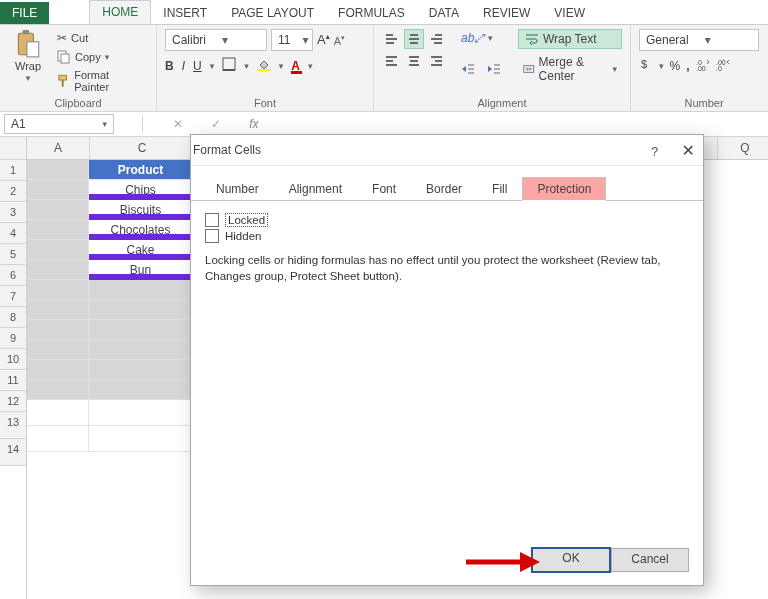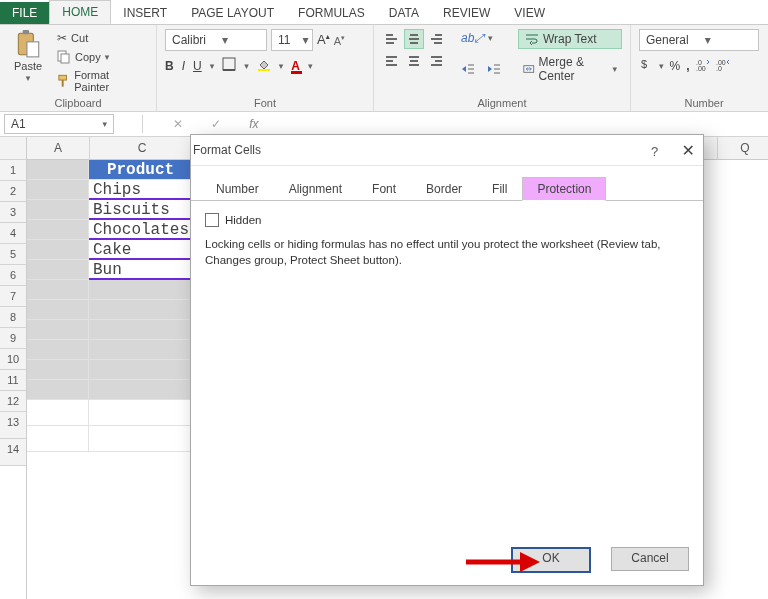--- a/index.html
+++ b/index.html
@@ -1,20 +1,20 @@
 <!DOCTYPE html>
 <html><head>
 <meta charset="utf-8">
 <style>
   html,body{margin:0;padding:0;font-family:"Segoe UI",Tahoma,sans-serif;font-size:12px;color:#444;background:#fff;width:768px;height:599px;overflow:hidden;}
   
   .tabstrip{display:flex;align-items:flex-end;height:24px;background:#fff;}
   .tabstrip .tab{padding:4px 12px;color:#444;cursor:default;font-size:12px;}
   .tabstrip .file{background:#217346;color:#fff;}
-  .tabstrip .active{color:#217346;border:1px solid #ccc;border-bottom:1px solid #f3f3f3;background:#f3f3f3;}
+  .tabstrip .active{color:#217346;border:1px solid #ccc;border-bottom:1px solid #f3f3f3;background:#f3f3f3;margin-left:40px;}
   
   .ribbon{display:flex;height:86px;background:#f3f3f3;border-top:1px solid #ccc;border-bottom:1px solid #d4d4d4;}
   .group{border-right:1px solid #dcdcdc;padding:4px 8px 2px 8px;display:flex;flex-direction:column;justify-content:space-between;}
   .group-body{display:flex;align-items:flex-start;gap:4px;flex:1;}
   .group-label{text-align:center;color:#666;font-size:11px;margin-top:2px;}
   .btn{display:flex;align-items:center;gap:4px;padding:1px 4px;border:1px solid transparent;}
   .stack{display:flex;flex-direction:column;gap:1px;}
   .ic{display:inline-block;width:14px;height:14px;}
   .small{font-size:11px;color:#444;}
   .combo{display:flex;align-items:center;border:1px solid #c4c4c4;background:#fff;height:20px;}
@@ -31,39 +31,39 @@
   .fx-sep{width:1px;height:18px;background:#d4d4d4;margin:0 8px;}
   
   .sheet{position:relative;display:flex;height:calc(599px - 24px - 86px - 24px);}    
   .rowhdrs{display:flex;flex-direction:column;border-right:1px solid #ccc;}
   .rowhdr{width:26px;height:20px;border-bottom:1px solid #d4d4d4;background:#f3f3f3;text-align:center;font-size:11px;line-height:20px;color:#555;}
   .rowhdr.first{height:22px;background:#f3f3f3;}
   .colhdrs{display:flex;}
   .colhdr{height:22px;border-right:1px solid #d4d4d4;border-bottom:1px solid #ccc;background:#f3f3f3;text-align:center;font-size:12px;line-height:22px;color:#555;}
   .gridbody{position:relative;}
   .row{display:flex;}
-  .cell{height:20px;border-right:1px solid #e2e2e2;border-bottom:1px solid #e2e2e2;box-sizing:border-box;font-size:16px;line-height:20px;padding:0 4px;overflow:hidden;font-family:Liberation Mono, monospace;}
+  .cell{height:20px;border-right:1px solid #e2e2e2;border-bottom:1px solid #e2e2e2;box-sizing:border-box;font-size:12px;line-height:20px;padding:0 4px;overflow:hidden;}
   .prodhdr{background:#4472C4;color:#fff;text-align:center;font-weight:600;border-right-color:#fff;}
-  .prodcell{border-bottom:2px solid #6d28d9;}
+  .prodcell{text-align:center;border-bottom:6px solid #6d28d9;}
   .seltint{background:#d7d7d7;}
   
   .dialog{position:absolute;left:190px;top:134px;width:512px;height:450px;background:#fff;border:1px solid #a7a7a7;box-shadow:6px 6px 18px rgba(0,0,0,.25);}    
   .dbar{height:30px;display:flex;align-items:center;justify-content:space-between;padding:0 2px;border-bottom:1px solid #e5e5e5;}
   .dtitle{font-size:12px;}
   .dclose{font-size:16px;padding:2px 6px;}
   .dq{font-size:13px;color:#555;margin-right:14px;}
   .dtabs{display:flex;align-items:flex-end;padding:8px 10px 0 10px;height:26px;border-bottom:1px solid #c4c4c4;gap:0;}
   .dtab{padding:4px 14px;border:1px solid transparent;position:relative;top:1px;}
-  .dtab.active{border:1px solid #c4c4c4;border-bottom:1px solid #fff;background:#f0abfc;}
+  .dtab.active{border:1px solid #c4c4c4;border-bottom:1px solid #fff;background:#fca5a5;}
   .dcontent{padding:10px 14px;font-size:11.5px;color:#333;}
   .chk{display:flex;align-items:center;gap:6px;margin:2px 0;}
   .chk .box{width:12px;height:12px;border:1px solid #707070;background:#fff;}
   .chk.foc .lbl{border:1px dotted #555;padding:0 2px;}
   .helptext{margin-top:10px;line-height:1.35;max-width:470px;}
-  .dbtns{position:absolute;right:14px;bottom:12px;display:flex;gap:20px;}
+  .dbtns{position:absolute;right:14px;bottom:12px;display:flex;gap:0;align-items:center;}
   .dbtn{width:76px;height:22px;border:1px solid #adadad;background:#e1e1e1;text-align:center;line-height:20px;font-size:12px;}
   .dbtn.primary{border:2px solid #2b579a;background:#e1e1e1;line-height:18px;}
   
   .arrow-ann{position:absolute;left:462px;top:547px;pointer-events:none;}
   .caret{font-size:9px;color:#666;}
 </style>
 </head>
 <body>
 
 <div class="tabstrip">
@@ -80,21 +80,21 @@
 <div class="ribbon">
 
   <div class="group" style="min-width:140px">
     <div class="group-body">
       <div class="stack" style="align-items:center;width:42px">
         <svg class="ic" style="width:26px;height:30px" viewBox="0 0 24 28">
             <rect x="3" y="4" width="14" height="20" rx="2" fill="#d9b36c" stroke="#9b7a3f"></rect>
             <rect x="7" y="1" width="6" height="4" rx="1" fill="#8a8a8a"></rect>
             <rect x="11" y="12" width="11" height="14" fill="#fff" stroke="#8a8a8a"></rect>
           </svg>
-        <span class="small">Paste</span>
+        <span class="small">Wrap</span>
         <span class="caret">▾</span>
       </div>
       <div class="stack">
         <div class="btn">
           <span>✂</span>
           <span class="small">Cut</span>
         </div>
         <div class="btn">
           <svg class="ic" viewBox="0 0 14 14">
               <rect x="1" y="1" width="8" height="10" fill="#fff" stroke="#888"></rect>
@@ -369,20 +369,24 @@
   </div>
   <div class="dtabs" id="dtabs">
       <div class="dtab">Number</div>
       <div class="dtab">Alignment</div>
       <div class="dtab">Font</div>
       <div class="dtab">Border</div>
       <div class="dtab">Fill</div>
       <div class="dtab active">Protection</div>
     </div>
   <div class="dcontent">
+    <div class="chk foc">
+      <span class="box"></span>
+      <span class="lbl">Locked</span>
+    </div>
     <div class="chk">
       <span class="box"></span>
       <span>Hidden</span>
     </div>
     <div class="helptext">Locking cells or hiding formulas has no effect until you protect the worksheet (Review tab, Changes group, Protect Sheet button).</div>
   </div>
   <div class="dbtns">
     <div class="dbtn primary">OK</div>
     <div class="dbtn">Cancel</div>
   </div>

